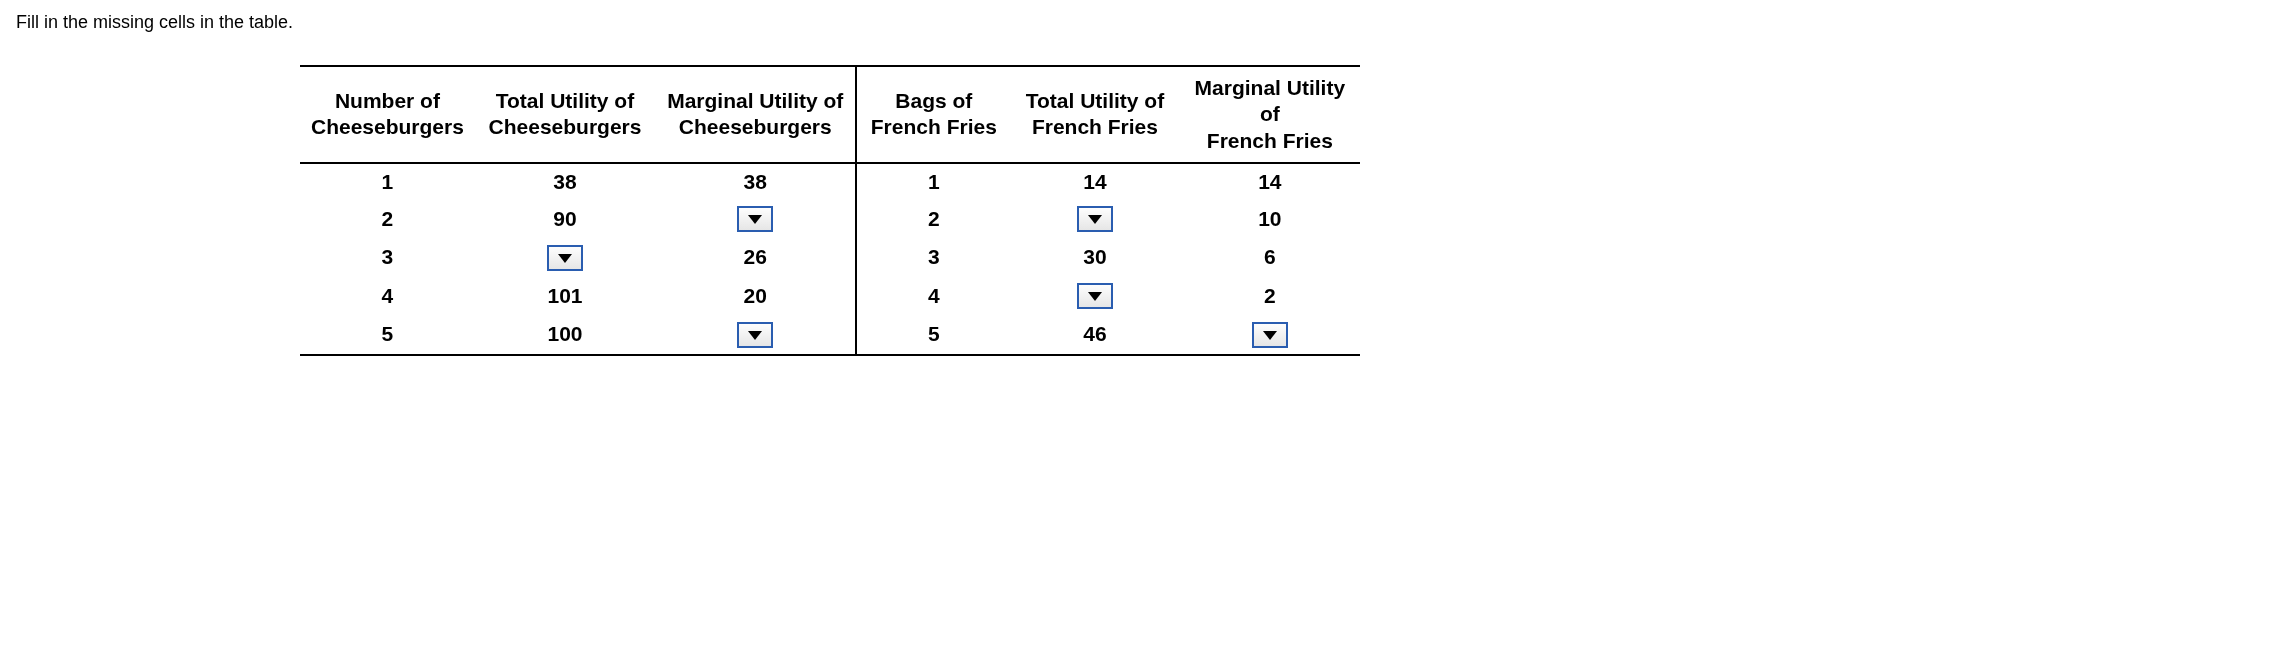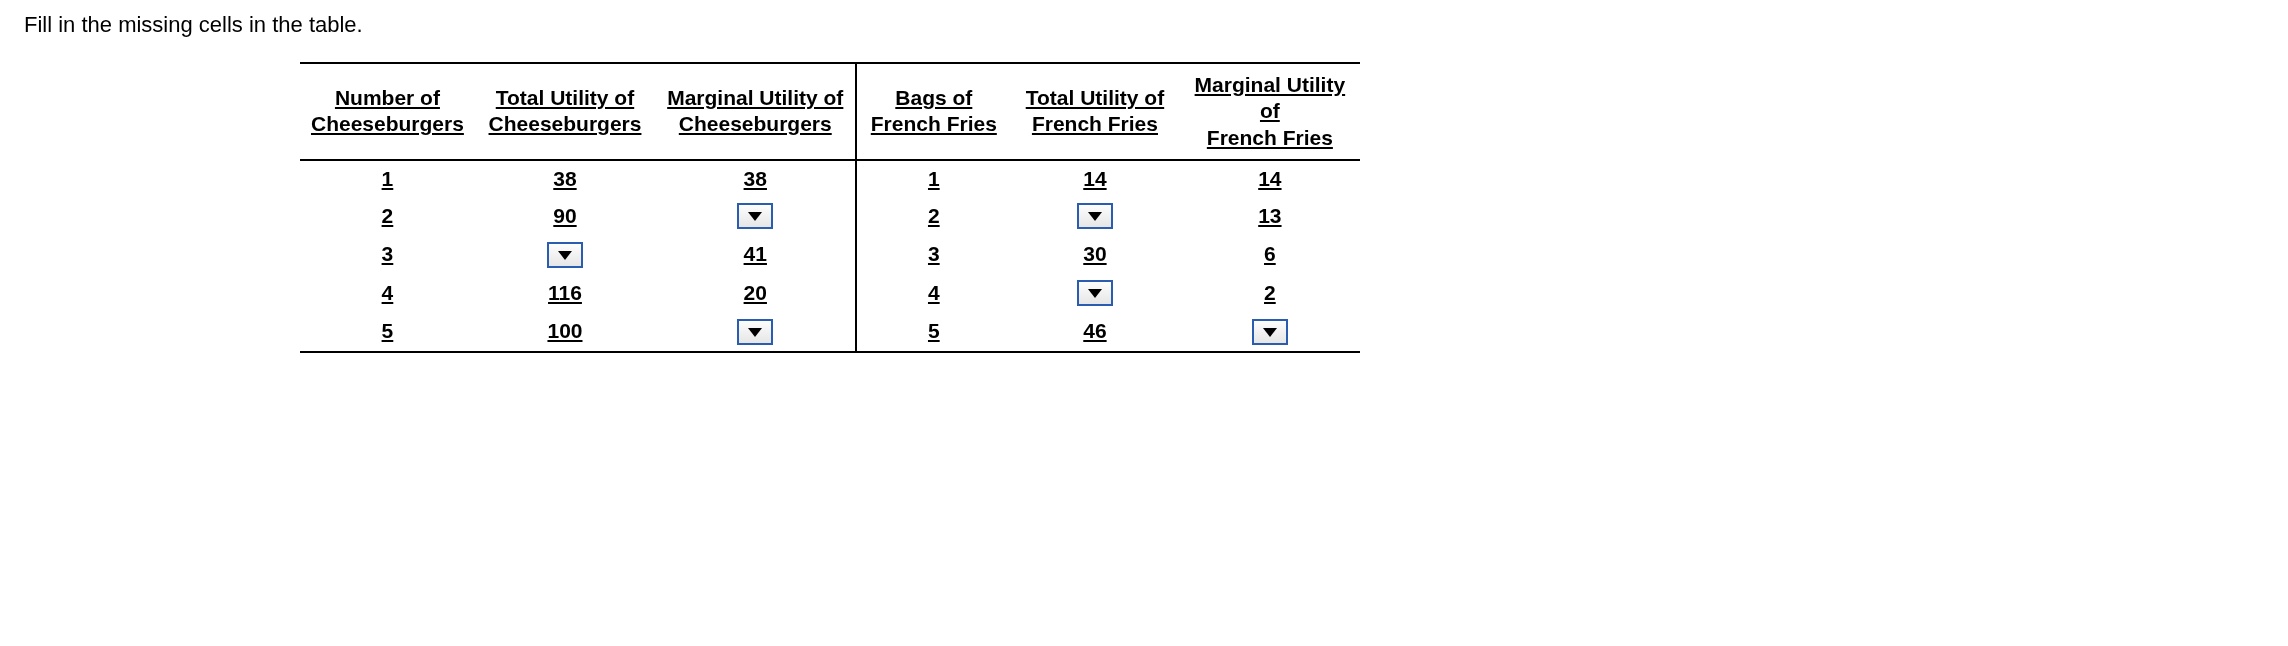--- a/index.html
+++ b/index.html
@@ -5,28 +5,27 @@
   html, body {
     margin: 0;
     padding: 0;
     background: #fff;
     font-family: Arial, Helvetica, sans-serif;
     color: #000;
     width: 2288px;
     height: 646px;
   }
   .instruction {
-    font-size: 22px;
-    padding: 12px 0 0 24px;
+    font-size: 18px;
+    padding: 12px 0 0 16px;
     font-weight: 400;
   }
   .table-wrap {
-    margin: 24px 0 0 300px;
+    margin: 32px 0 0 300px;
     width: 1060px;
-    text-decoration: underline;
   }
   table {
     border-collapse: collapse;
     width: 100%;
     table-layout: fixed;
   }
   th, td {
     text-align: center;
     font-size: 21px;
     padding: 6px 4px 6px 4px;
@@ -130,33 +129,33 @@
           <td class="sep-left"><span>1</span></td>
           <td><span>14</span></td>
           <td><span>14</span></td>
         </tr>
         <tr>
           <td><span>2</span></td>
           <td><span>90</span></td>
           <td><span class="dropdown"></span></td>
           <td class="sep-left"><span>2</span></td>
           <td><span class="dropdown"></span></td>
-          <td><span>13</span></td>
+          <td><span>10</span></td>
         </tr>
         <tr>
           <td><span>3</span></td>
           <td><span class="dropdown"></span></td>
-          <td><span>41</span></td>
+          <td><span>26</span></td>
           <td class="sep-left"><span>3</span></td>
           <td><span>30</span></td>
           <td><span>6</span></td>
         </tr>
         <tr>
           <td><span>4</span></td>
-          <td><span>116</span></td>
+          <td><span>101</span></td>
           <td><span>20</span></td>
           <td class="sep-left"><span>4</span></td>
           <td><span class="dropdown"></span></td>
           <td><span>2</span></td>
         </tr>
         <tr>
           <td><span>5</span></td>
           <td><span>100</span></td>
           <td><span class="dropdown"></span></td>
           <td class="sep-left"><span>5</span></td>

